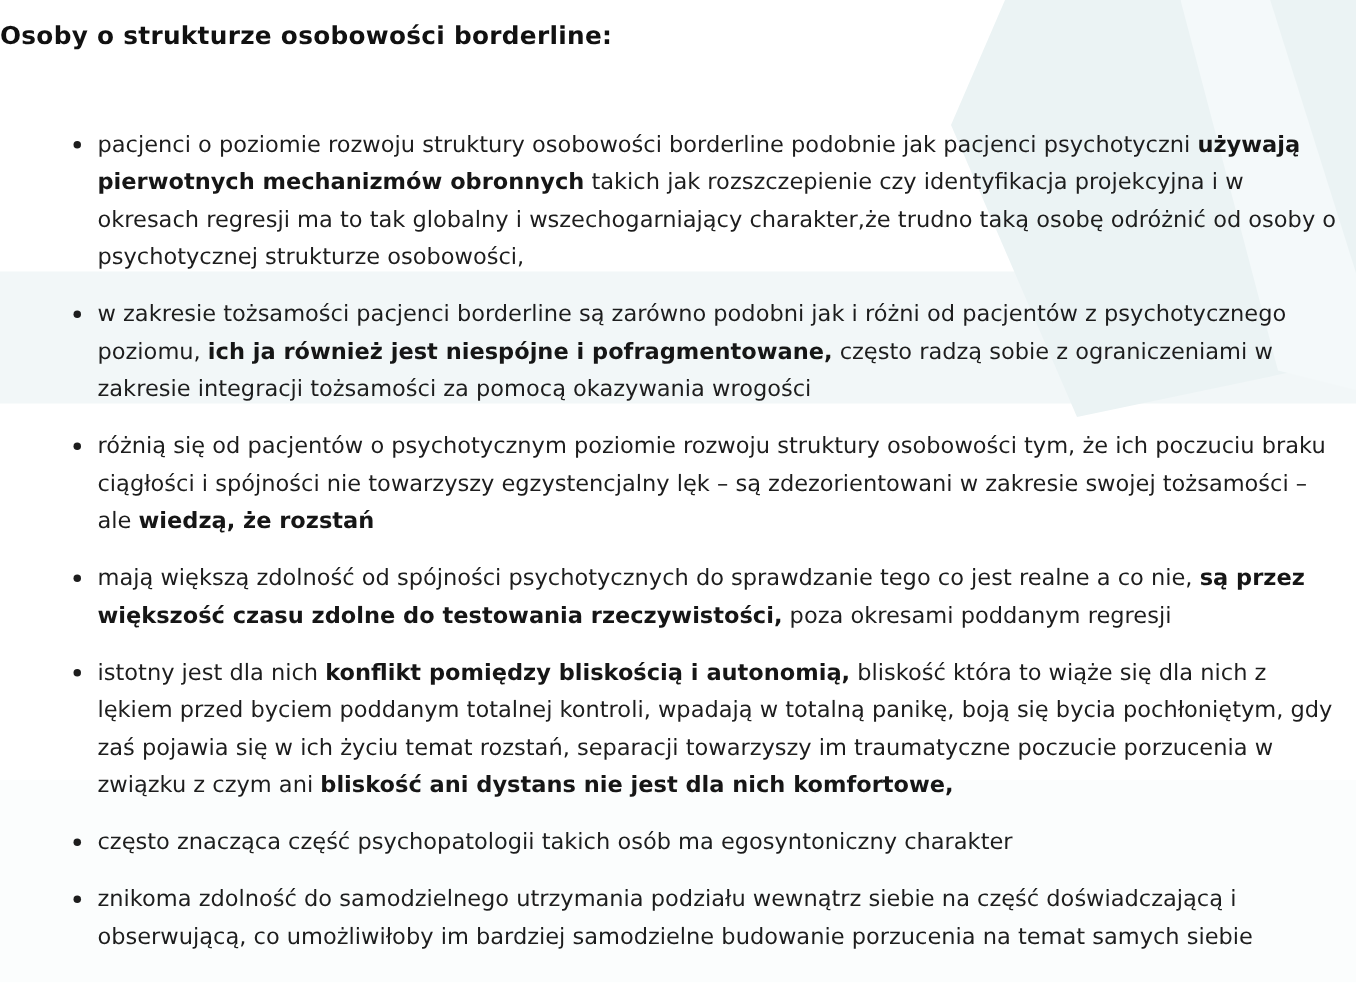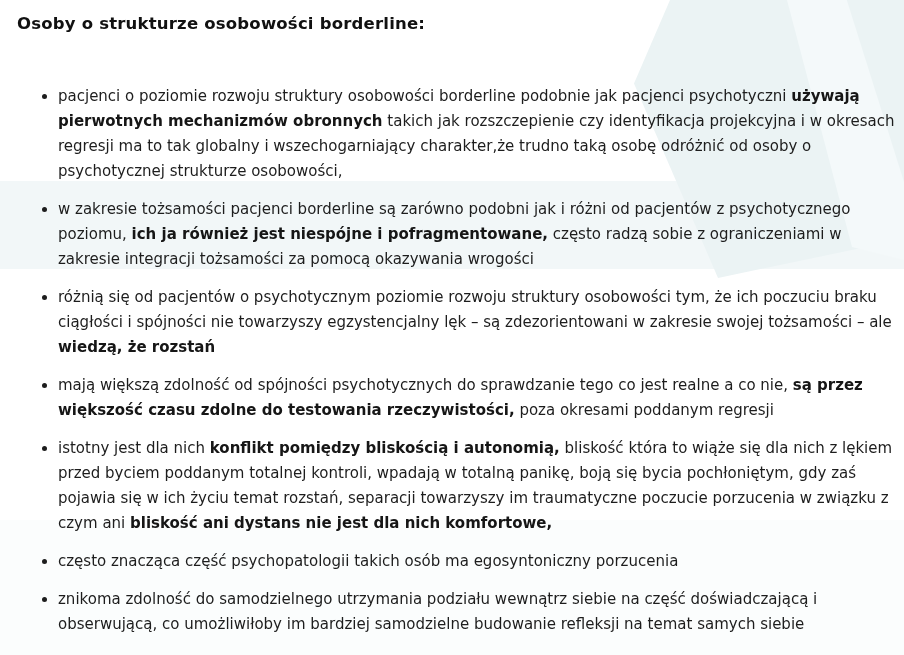--- a/index.html
+++ b/index.html
@@ -35,40 +35,41 @@
   }
   .bg-corner-streak {
     top: 0; right: 0;
     width: 260px; height: 260px;
     background: #f4f9fa;
     clip-path: polygon(55% 0%, 78% 0%, 100% 70%, 100% 100%, 80% 95%);
   }
   .content {
     position: relative;
     z-index: 2;
-    padding: 14px 8px 0 17px;
+    padding: 14px 8px 0 0;
     color: #1d1d1d;
   }
   .doc-title {
     margin: 0;
     font-size: 16.5px;
     font-weight: bold;
     color: #111111;
     letter-spacing: 0.2px;
   }
   ul.bullet-list {
     margin: 51px 0 0 0;
     padding-left: 41px;
     list-style-type: disc;
   }
   ul.bullet-list li {
     font-size: 15px;
     line-height: 25px;
     margin-bottom: 13px;
     max-width: 848px;
+    margin-left: 24px;
   }
   .seg { color: #1d1d1d; }
   .seg.bold { font-weight: bold; color: #161616; }
 </style>
 </head>
 <body>
 
 <div class="page">
 
   <div class="bg-layer bg-band"></div>
@@ -78,18 +79,18 @@
 
   <div class="content">
     <h1 class="doc-title">Osoby o strukturze osobowości borderline:</h1>
 
     <ul class="bullet-list">
         <li><span class="seg">pacjenci o poziomie rozwoju struktury osobowości borderline podobnie jak pacjenci psychotyczni </span><span class="seg bold">używają pierwotnych mechanizmów obronnych</span><span class="seg"> takich jak rozszczepienie czy identyfikacja projekcyjna i w okresach regresji ma to tak globalny i wszechogarniający charakter,że trudno taką osobę odróżnić od osoby o psychotycznej strukturze osobowości,</span></li>
         <li><span class="seg">w zakresie tożsamości pacjenci borderline są zarówno podobni jak i różni od pacjentów z psychotycznego poziomu, </span><span class="seg bold">ich ja również jest niespójne i pofragmentowane,</span><span class="seg"> często radzą sobie z ograniczeniami w zakresie integracji tożsamości za pomocą okazywania wrogości</span></li>
         <li><span class="seg">różnią się od pacjentów o psychotycznym poziomie rozwoju struktury osobowości tym, że ich poczuciu braku ciągłości i spójności nie towarzyszy egzystencjalny lęk – są zdezorientowani w zakresie swojej tożsamości – ale </span><span class="seg bold">wiedzą, że rozstań</span></li>
         <li><span class="seg">mają większą zdolność od spójności psychotycznych do sprawdzanie tego co jest realne a co nie, </span><span class="seg bold">są przez większość czasu zdolne do testowania rzeczywistości,</span><span class="seg"> poza okresami poddanym regresji</span></li>
         <li><span class="seg">istotny jest dla nich </span><span class="seg bold">konflikt pomiędzy bliskością i autonomią,</span><span class="seg"> bliskość która to wiąże się dla nich z lękiem przed byciem poddanym totalnej kontroli, wpadają w totalną panikę, boją się bycia pochłoniętym, gdy zaś pojawia się w ich życiu temat rozstań, separacji towarzyszy im traumatyczne poczucie porzucenia w związku z czym ani </span><span class="seg bold">bliskość ani dystans nie jest dla nich komfortowe,</span></li>
-        <li><span class="seg">często znacząca część psychopatologii takich osób ma egosyntoniczny porzucenia</span></li>
-        <li><span class="seg">znikoma zdolność do samodzielnego utrzymania podziału wewnątrz siebie na część doświadczającą i obserwującą, co umożliwiłoby im bardziej samodzielne budowanie refleksji na temat samych siebie</span></li>
+        <li><span class="seg">często znacząca część psychopatologii takich osób ma egosyntoniczny charakter</span></li>
+        <li><span class="seg">znikoma zdolność do samodzielnego utrzymania podziału wewnątrz siebie na część doświadczającą i obserwującą, co umożliwiłoby im bardziej samodzielne budowanie porzucenia na temat samych siebie</span></li>
       </ul>
   </div>
 
 </div>
 
 </body></html>

